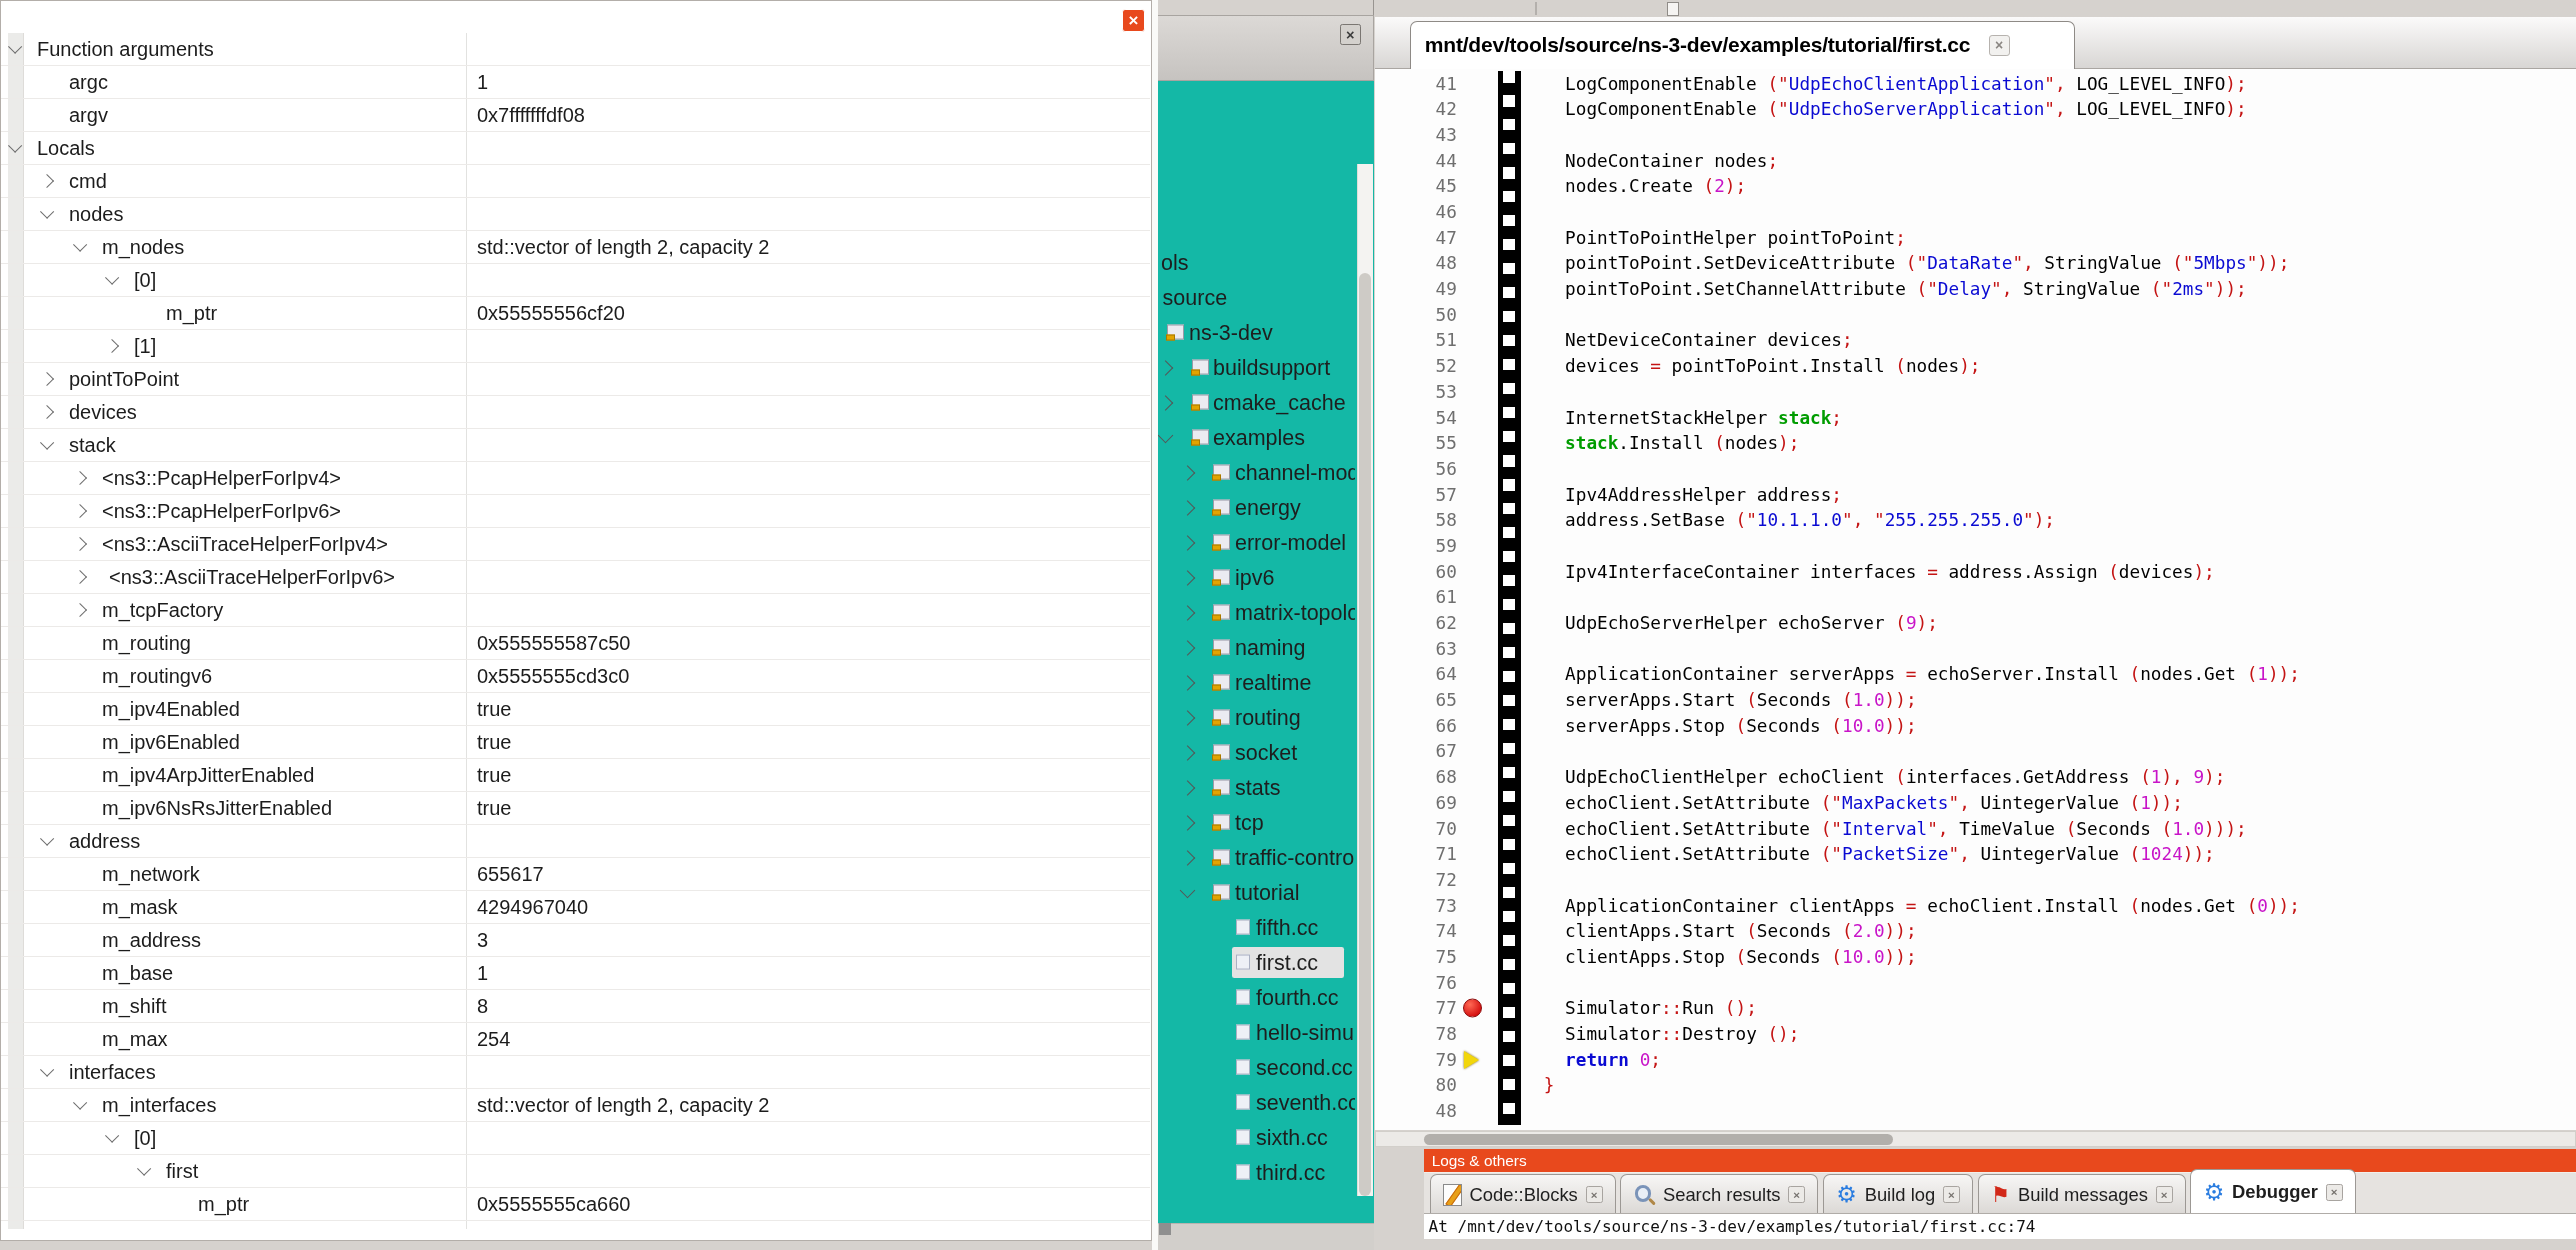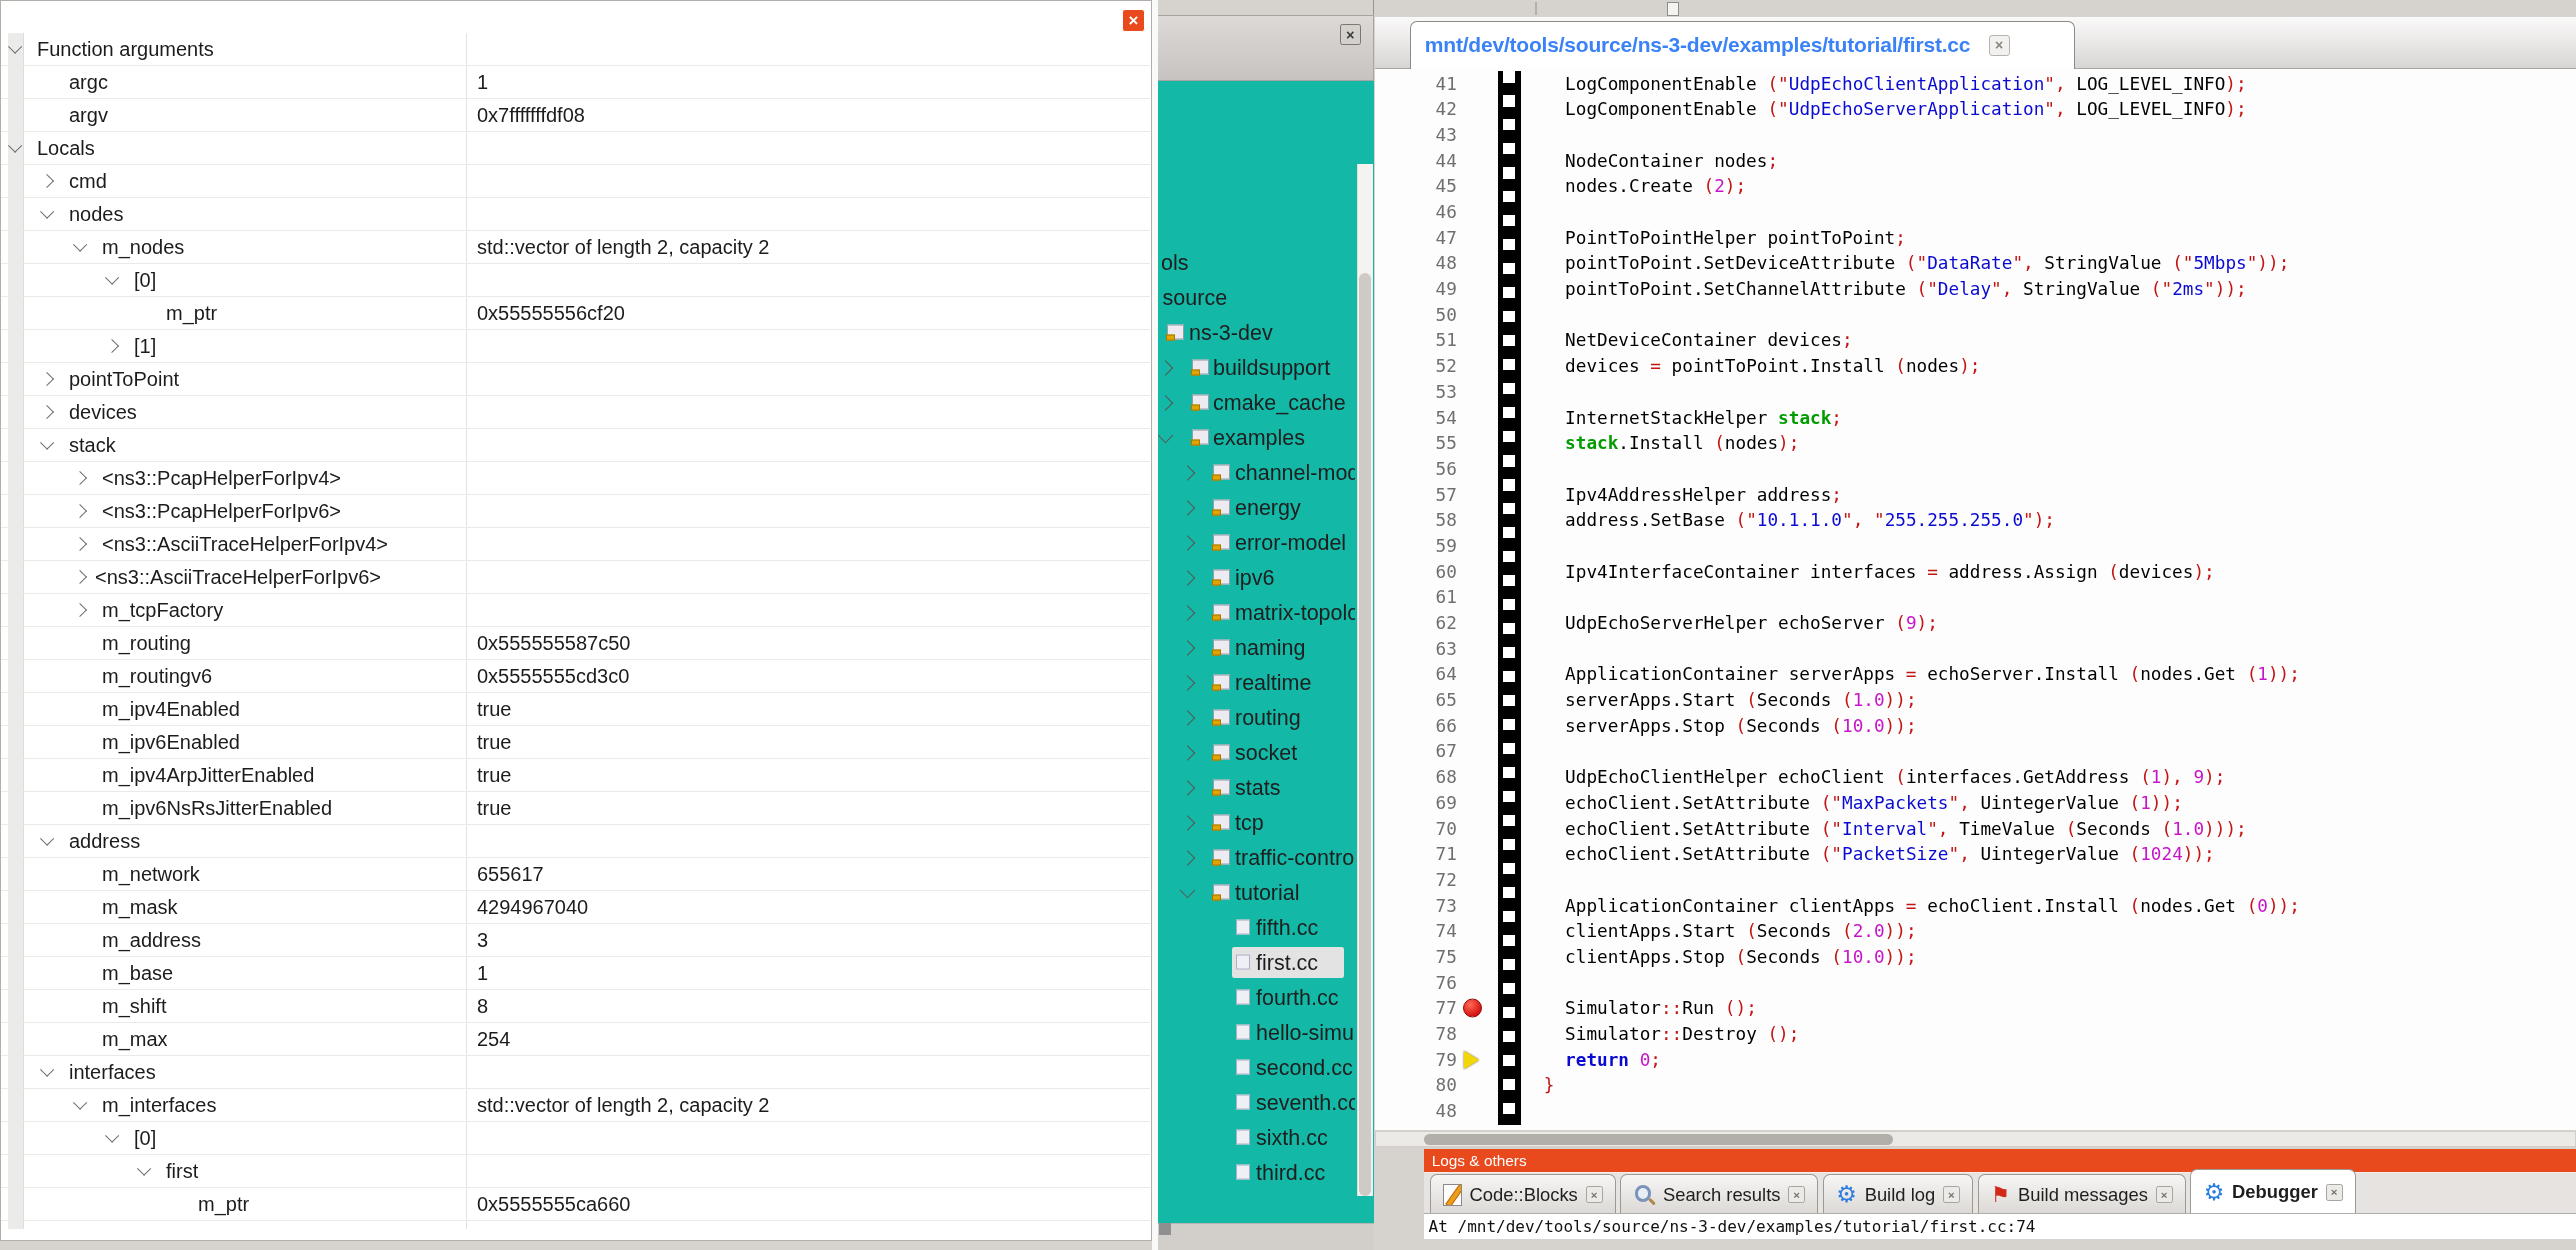--- a/index.html
+++ b/index.html
@@ -39,21 +39,21 @@
   #tree-thumb{position:absolute;left:1.5px;right:1.5px;top:109px;bottom:0;background:#cecbc6;border-radius:6.1px;}
   #tree-bottom{position:absolute;left:0;right:0;bottom:0;height:26px;background:#d2cfcb;border-top:0.8px solid #b8b4b0;}
   #tree-grip{position:absolute;left:2.3px;bottom:15.4px;width:11.5px;height:11.5px;background:#8f8f8f;}
   
   #topline{position:absolute;left:1535px;top:2.3px;width:1.5px;height:12.3px;background:#b4b0ac;}
   #topicon{position:absolute;left:1667px;top:1.5px;width:11.5px;height:14px;background:#f6f4f2;border:0.8px solid #908c88;box-sizing:border-box;}
   
   #editor{position:absolute;left:1373px;top:0;width:1203px;height:1250px;border-left:0.8px solid #989490;box-sizing:border-box;}
   #tabbar{position:absolute;left:0.8px;top:17px;right:0;height:52px;background:linear-gradient(#fbfafa,#d8d6d4);border-bottom:1.5px solid #aaa6a2;box-sizing:border-box;}
   #etab{position:absolute;left:35px;top:3.8px;height:48px;width:665px;background:#fff;border:0.8px solid #8e8a86;border-bottom:none;border-radius:7px 7px 0 0;display:flex;align-items:center;padding:0 14px;box-sizing:border-box;}
-  #etab-title{font-size:21px;font-weight:700;color:#3b82f6;letter-spacing:-0.2px;white-space:nowrap;}
+  #etab-title{font-size:21px;font-weight:700;color:#000000;letter-spacing:-0.2px;white-space:nowrap;}
   #etab-close{margin-left:18.4px;width:21px;height:21px;border:1.5px solid #b6b2ae;border-radius:3.1px;background:#f2f1ef;color:#8a8682;font-size:14px;font-weight:bold;display:flex;align-items:center;justify-content:center;box-sizing:border-box;flex:none;}
   #codearea{position:absolute;left:0.8px;top:69px;right:0;height:1061px;background:#fdfdfd;}
   #checker{position:absolute;left:123px;top:1.5px;width:23px;height:1054px;background:#000;}
   #checker::after{content:'';position:absolute;left:5.4px;top:0.8px;bottom:0.8px;width:12.3px;background:repeating-linear-gradient(180deg,#fff 0 11.5px,#000 11.5px 24px);}
   .cline{position:absolute;left:0;right:0;height:26px;}
   .lnum{position:absolute;left:34px;width:48px;text-align:right;top:50%;transform:translateY(-50%);font-family:"DejaVu Sans Mono",monospace;font-size:17.7px;color:#6f6f6f;}
   .ltext{position:absolute;left:169px;top:50%;transform:translateY(-50%);font-family:"DejaVu Sans Mono",monospace;font-size:17.7px;white-space:pre;}
   .tk-d{color:#000;} .tk-q{color:#c41414;} .tk-s{color:#0a0ad2;} .tk-n{color:#c814c8;}
   .tk-k{color:#0a0ad2;font-weight:bold;} .tk-g{color:#009c00;font-weight:bold;}
   .bp{position:absolute;left:88px;top:50%;transform:translateY(-50%);width:19px;height:19px;border-radius:50%;background:radial-gradient(circle at 35% 30%,#ff6a55,#d50f0f 75%);border:0.8px solid #8c0808;box-sizing:border-box;}
@@ -516,21 +516,21 @@
         <div class="wrow">
           <span class="chv right" style="left: 74px;"></span>
           <span class="wlabel" style="left: 101px;">&lt;ns3::PcapHelperForIpv6&gt;</span>
         </div>
         <div class="wrow">
           <span class="chv right" style="left: 74px;"></span>
           <span class="wlabel" style="left: 101px;">&lt;ns3::AsciiTraceHelperForIpv4&gt;</span>
         </div>
         <div class="wrow">
           <span class="chv right" style="left: 74px;"></span>
-          <span class="wlabel" style="left: 94px;">&lt;ns3::AsciiTraceHelperForIpv6&gt;</span>
+          <span class="wlabel" style="left: 108px;">&lt;ns3::AsciiTraceHelperForIpv6&gt;</span>
         </div>
         <div class="wrow">
           <span class="chv right" style="left: 74px;"></span>
           <span class="wlabel" style="left: 101px;">m_tcpFactory</span>
         </div>
         <div class="wrow">
           <span class="wlabel" style="left: 101px;">m_routing</span>
           <span class="wvalue">0x555555587c50</span>
         </div>
         <div class="wrow">

